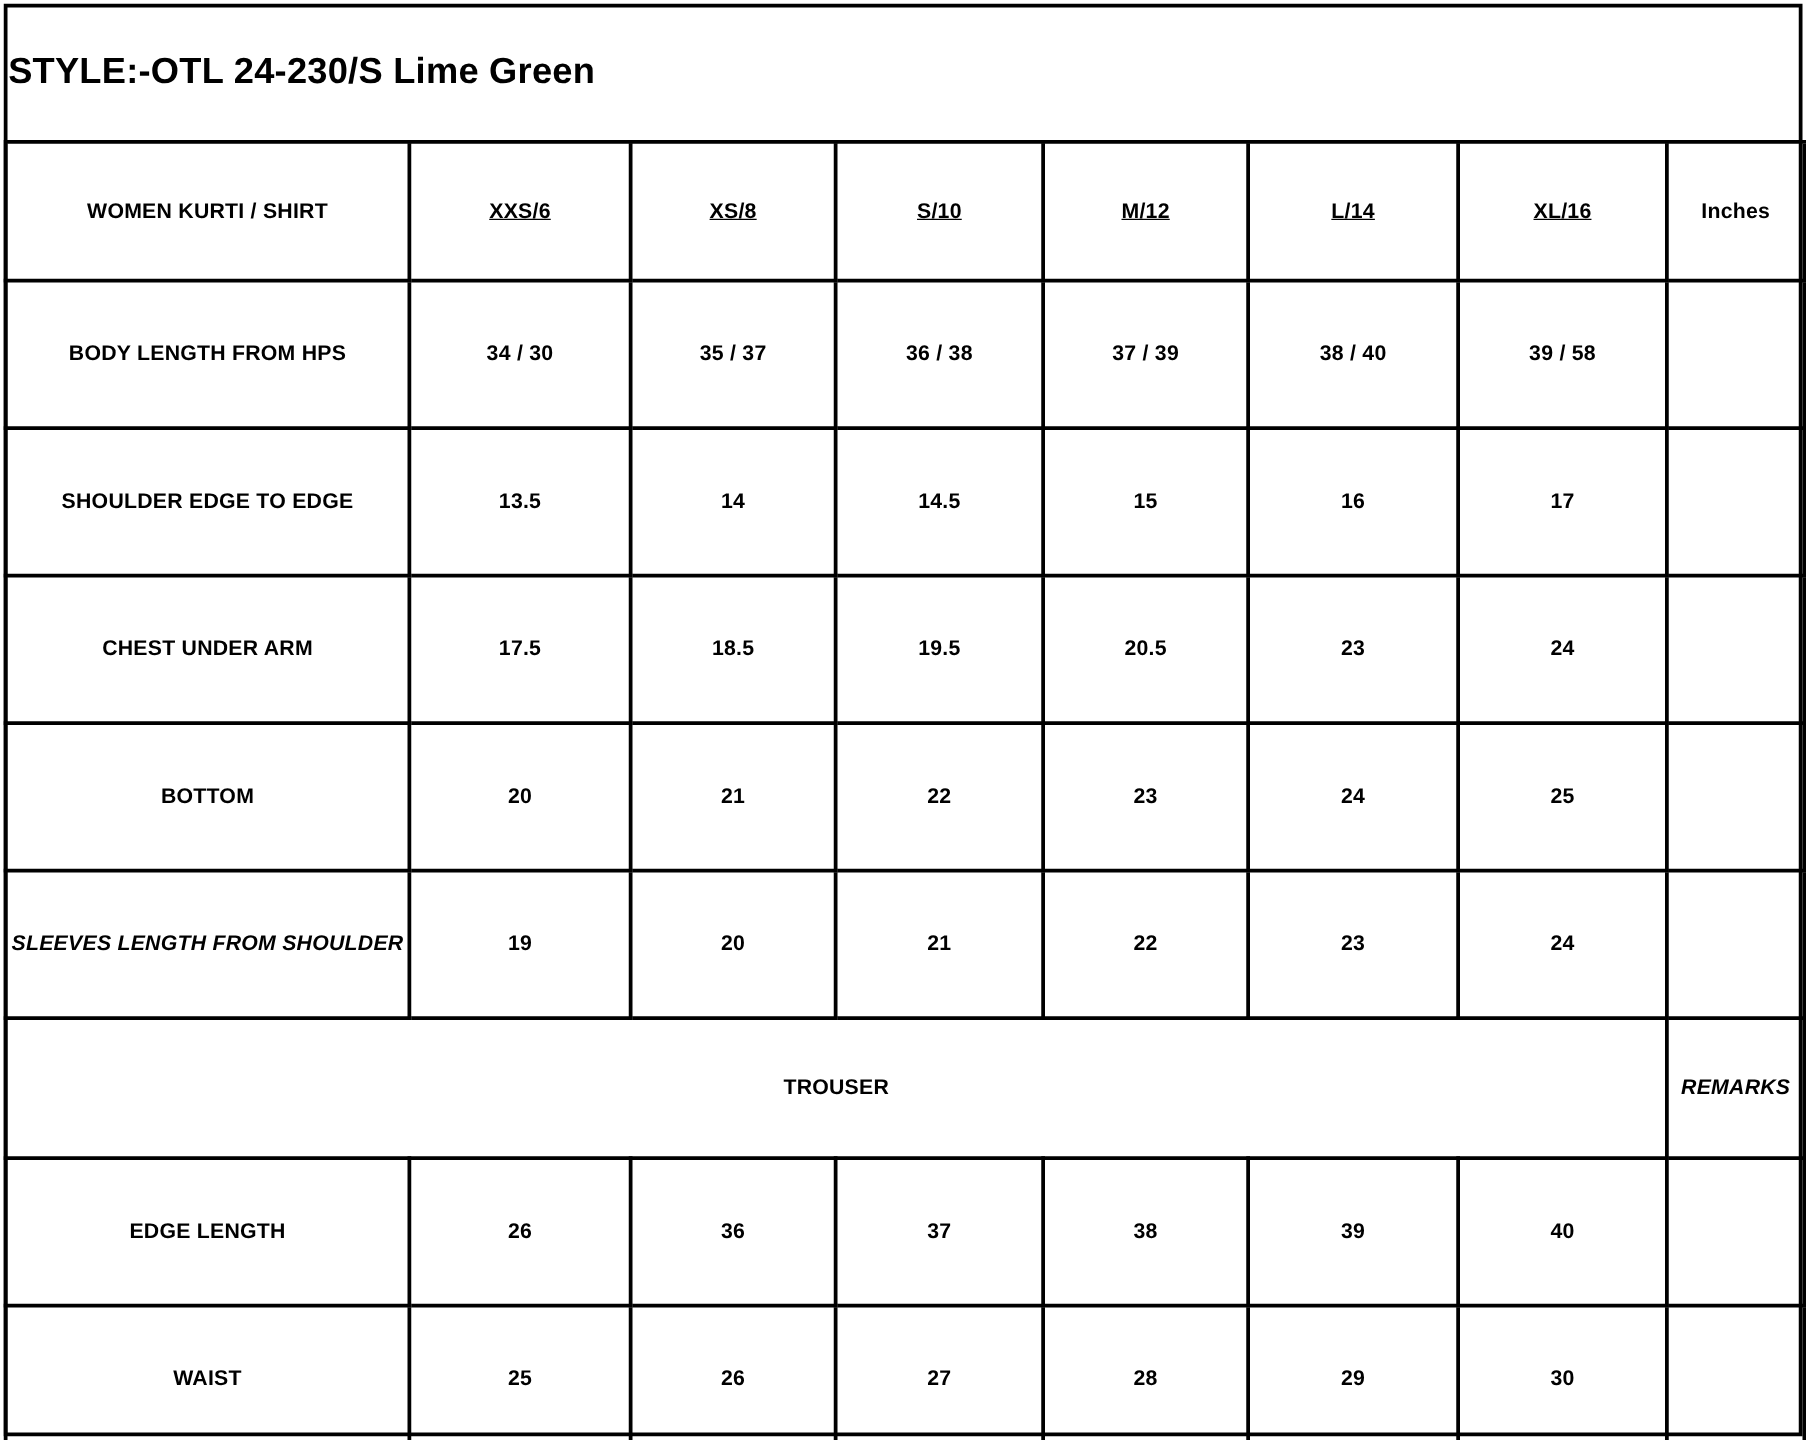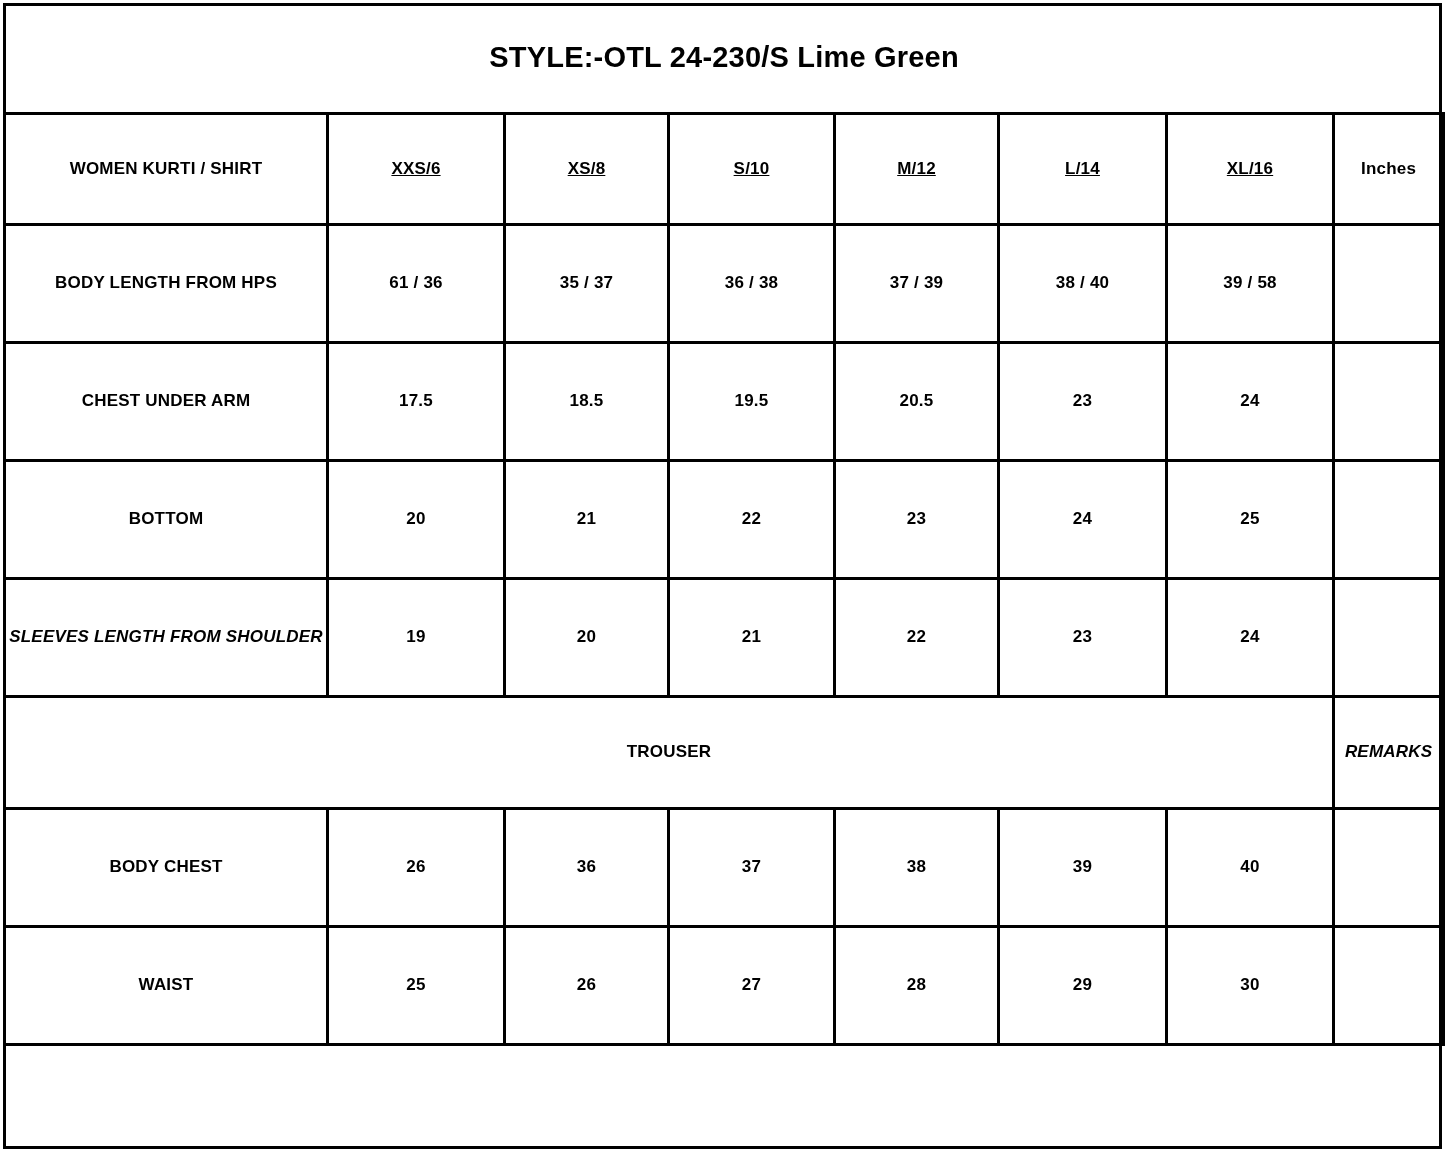--- a/index.html
+++ b/index.html
@@ -46,21 +46,21 @@
     box-sizing: border-box;
     letter-spacing: 0.2px;
   }
   
   tr.title-row td {
     border: none;
     border-bottom: 3px solid #000000;
     height: 110px;
     font-size: 29px;
     font-weight: bold;
-    text-align: center;
+    text-align: left;
   }
   
   col.c0 { width: 323px; }
   col.c1 { width: 177px; }
   col.c2 { width: 164px; }
   col.c3 { width: 166px; }
   col.c4 { width: 164px; }
   col.c5 { width: 168px; }
   col.c6 { width: 167px; }
   col.c7 { width: 110px; }
@@ -134,29 +134,39 @@
         <td class="size-head">XS/8</td>
         <td class="size-head">S/10</td>
         <td class="size-head">M/12</td>
         <td class="size-head">L/14</td>
         <td class="size-head">XL/16</td>
         <td class="inches-head">Inches</td>
       </tr>
 
       <tr class="data-row">
         <td class="label-cell">BODY LENGTH FROM HPS</td>
-        <td>61 / 36</td>
+        <td>34 / 30</td>
         <td>35 / 37</td>
         <td>36 / 38</td>
         <td>37 / 39</td>
         <td>38 / 40</td>
         <td>39 / 58</td>
         <td class="blank"></td>
       </tr>
 
+      <tr class="data-row">
+        <td class="label-cell">SHOULDER EDGE TO EDGE</td>
+        <td>13.5</td>
+        <td>14</td>
+        <td>14.5</td>
+        <td>15</td>
+        <td>16</td>
+        <td>17</td>
+        <td class="blank"></td>
+      </tr>
 
       <tr class="data-row">
         <td class="label-cell">CHEST UNDER ARM</td>
         <td>17.5</td>
         <td>18.5</td>
         <td>19.5</td>
         <td>20.5</td>
         <td>23</td>
         <td>24</td>
         <td class="blank"></td>
@@ -183,21 +193,21 @@
         <td>24</td>
         <td class="blank"></td>
       </tr>
 
       <tr class="section-row">
         <td class="section-left" colspan="7">TROUSER</td>
         <td class="section-right">REMARKS</td>
       </tr>
 
       <tr class="data-row">
-        <td class="label-cell">BODY CHEST</td>
+        <td class="label-cell">EDGE LENGTH</td>
         <td>26</td>
         <td>36</td>
         <td>37</td>
         <td>38</td>
         <td>39</td>
         <td>40</td>
         <td class="blank"></td>
       </tr>
 
       <tr class="data-row">

